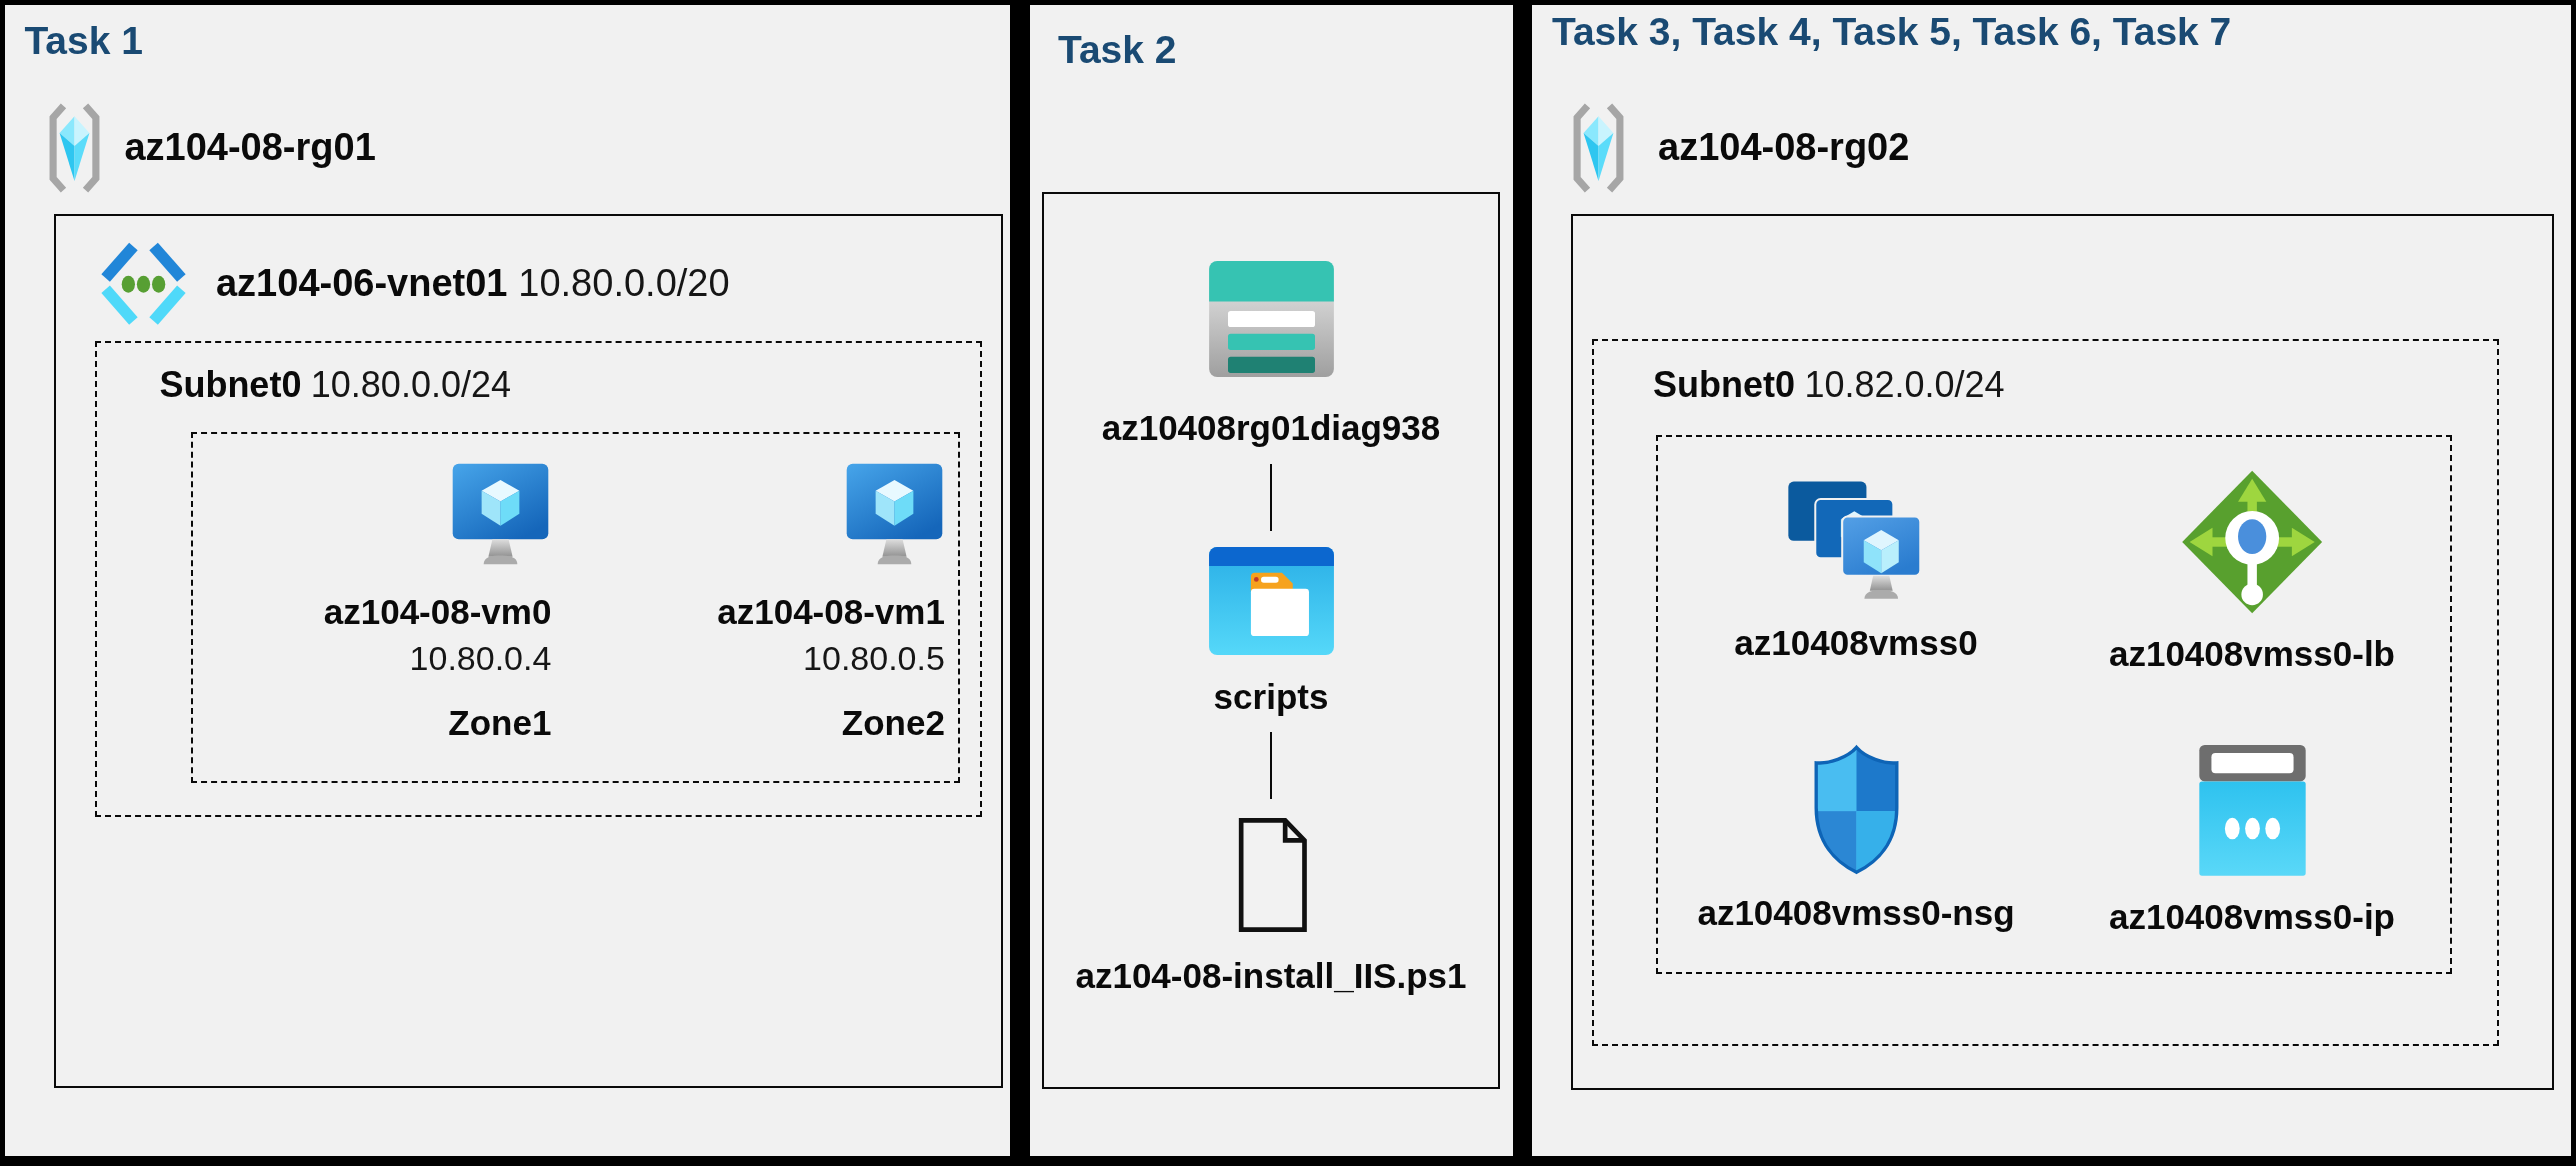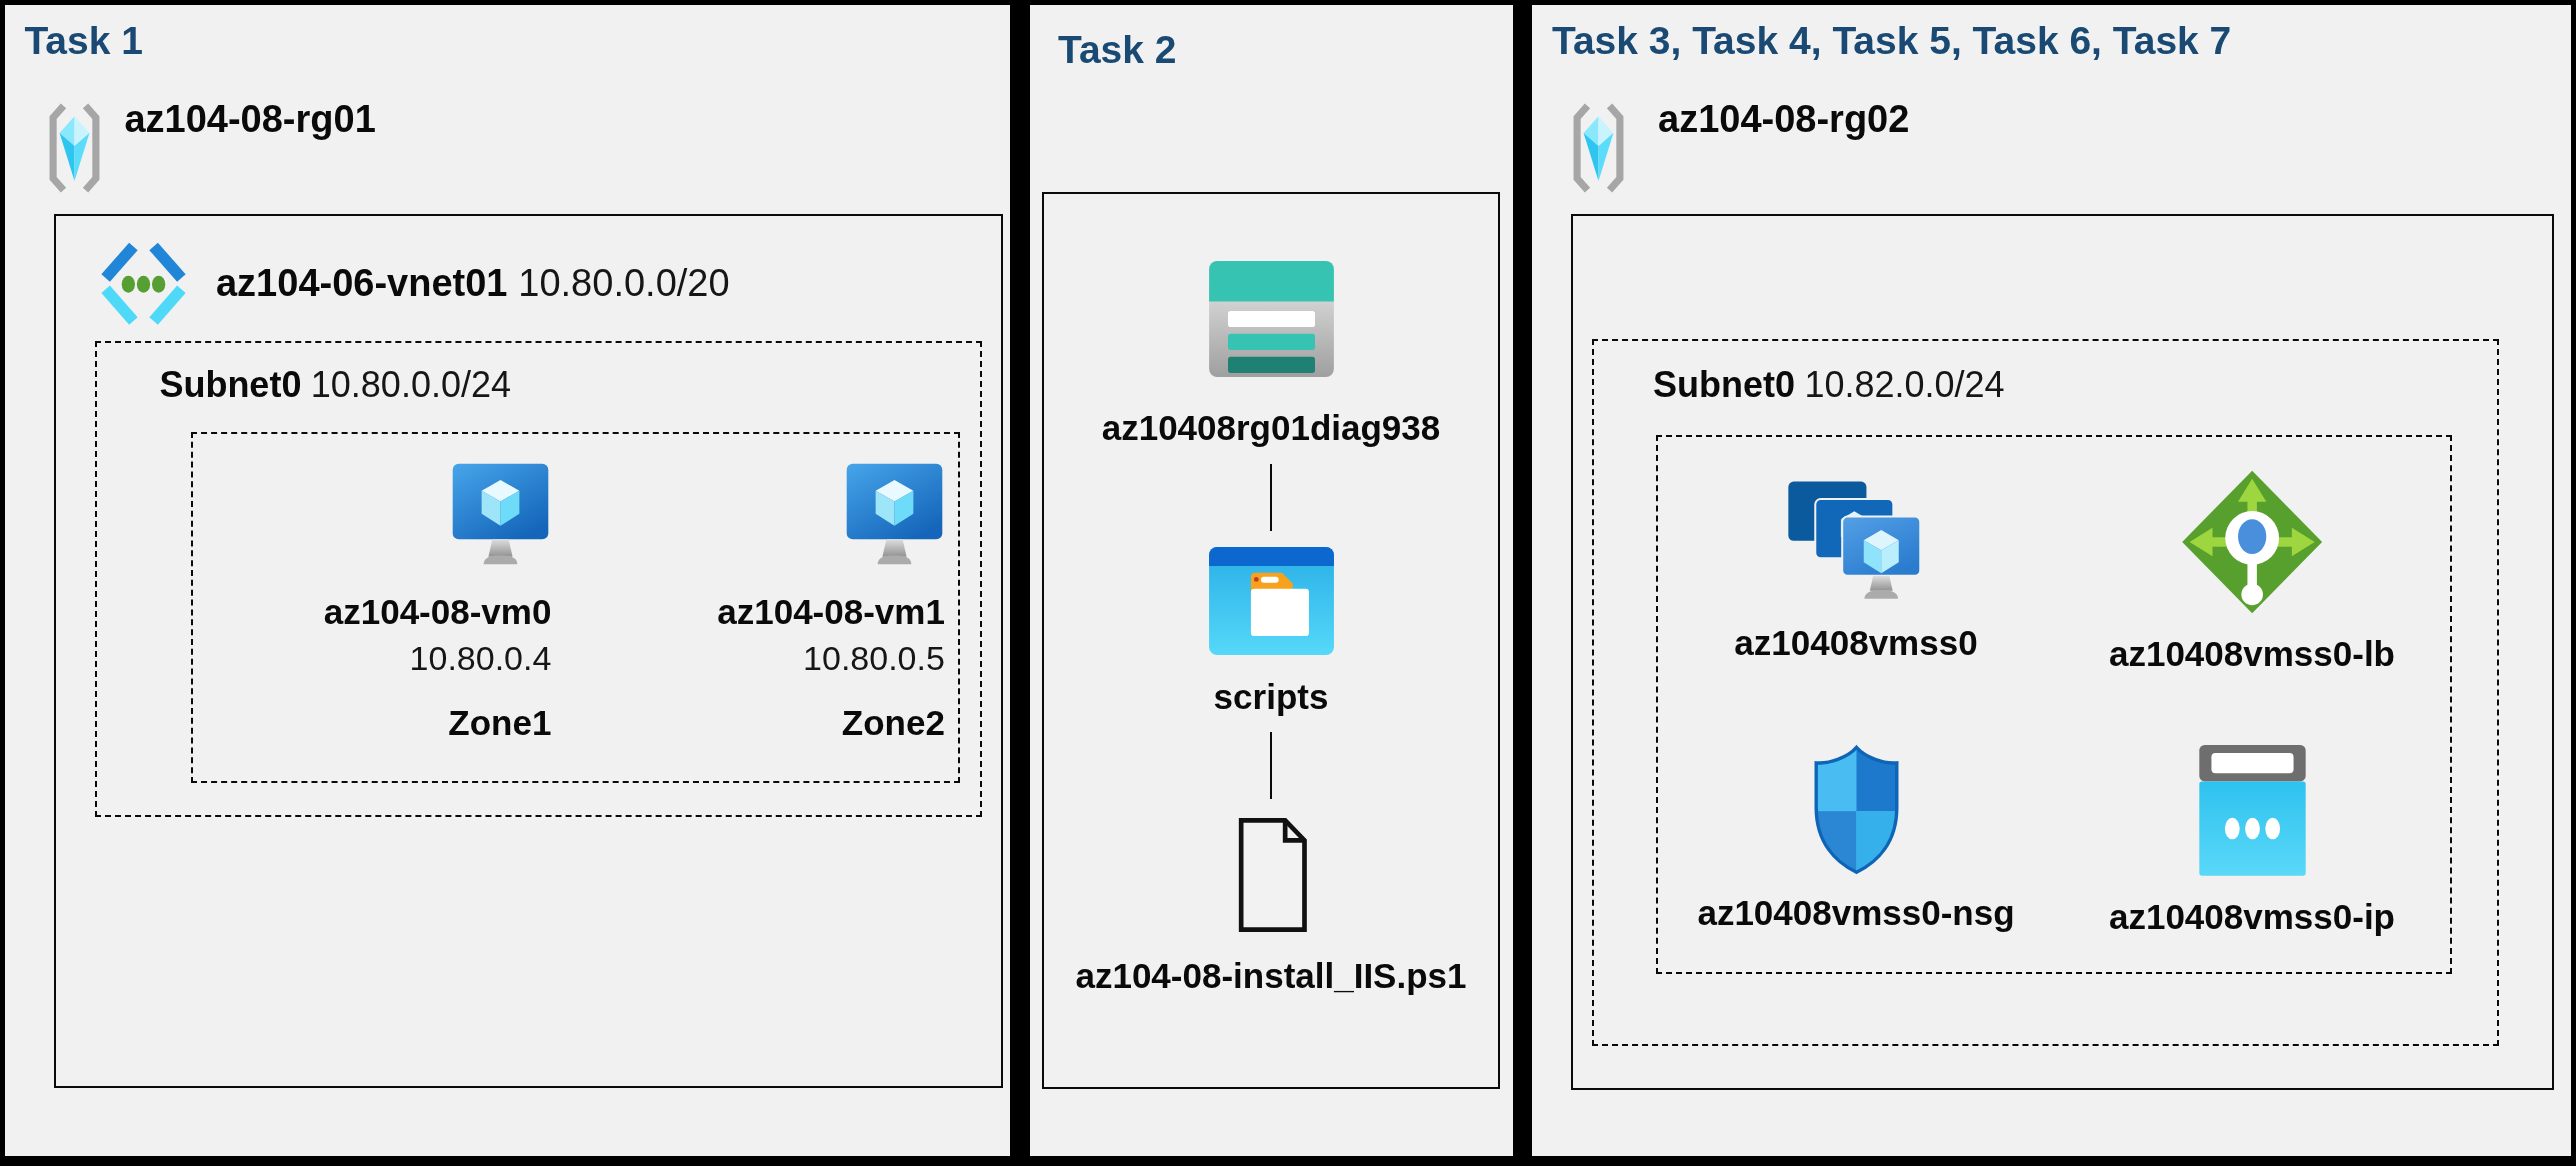--- a/index.html
+++ b/index.html
@@ -3,21 +3,21 @@
 <meta charset="utf-8">
 <style>
   html,body{margin:0;padding:0;background:#000;}
   *{box-sizing:border-box;}
   .canvas{position:relative;width:2576px;height:1166px;background:#000;font-family:"Liberation Sans",sans-serif;color:#0a0a0a;overflow:hidden;}
   .panel{position:absolute;top:5.4px;height:1151px;background:#f1f1f1;}
   .p1{left:5.4px;width:1005px;}
   .p2{left:1030px;width:483px;}
   .p3{left:1532px;width:1039px;}
   .task-title{position:absolute;font-size:39px;font-weight:700;color:#1a4a73;line-height:1.1;white-space:nowrap;}
-  .rg-row{position:absolute;display:flex;gap:20px;}
+  .rg-row{position:absolute;display:flex;align-items:center;gap:20px;}
   .res-label{font-size:38px;font-weight:700;line-height:1.1;white-space:nowrap;}
   .solid-box{position:absolute;border:2px solid #0a0a0a;}
   .dashed-box{position:absolute;border:2px dashed #0a0a0a;}
   .vnet-row{position:absolute;display:flex;align-items:center;gap:21.6px;}
   .two-part{font-size:38px;line-height:1.15;white-space:nowrap;}
   .two-part .b{font-weight:700;}
   .two-part .r{font-weight:400;margin-left:10.8px;color:#161616;}
   .subnet-title{position:absolute;font-size:36px;line-height:1.1;white-space:nowrap;}
   .subnet-title .b{font-weight:700;}
   .subnet-title .r{font-weight:400;margin-left:9.4px;color:#161616;}
@@ -233,21 +233,21 @@
       <div class="chain-label mt34">scripts</div>
       <div class="connector"></div>
       <svg class="icon" width="91" height="120" viewBox="0 0 135 178">
           <use href="#icon-file"></use>
         </svg>
       <div class="chain-label mt32">az104-08-install_IIS.ps1</div>
     </div>
   </div>
 
   <div class="panel p3">
-    <div class="task-title" style="left:20px;top:15px;">Task 3, Task 4, Task 5, Task 6, Task 7</div>
+    <div class="task-title" style="left:20px;top:6px;">Task 3, Task 4, Task 5, Task 6, Task 7</div>
 
     <div class="rg-row" style="left:37px;top:94px;gap:30px;">
       <svg class="icon" width="59" height="98" viewBox="0 0 88 145">
           <use href="#icon-rg"></use>
         </svg>
       <div class="res-label">az104-08-rg02</div>
     </div>
 
     <div class="solid-box" style="left:39px;top:209px;width:983px;height:876px;">
 

